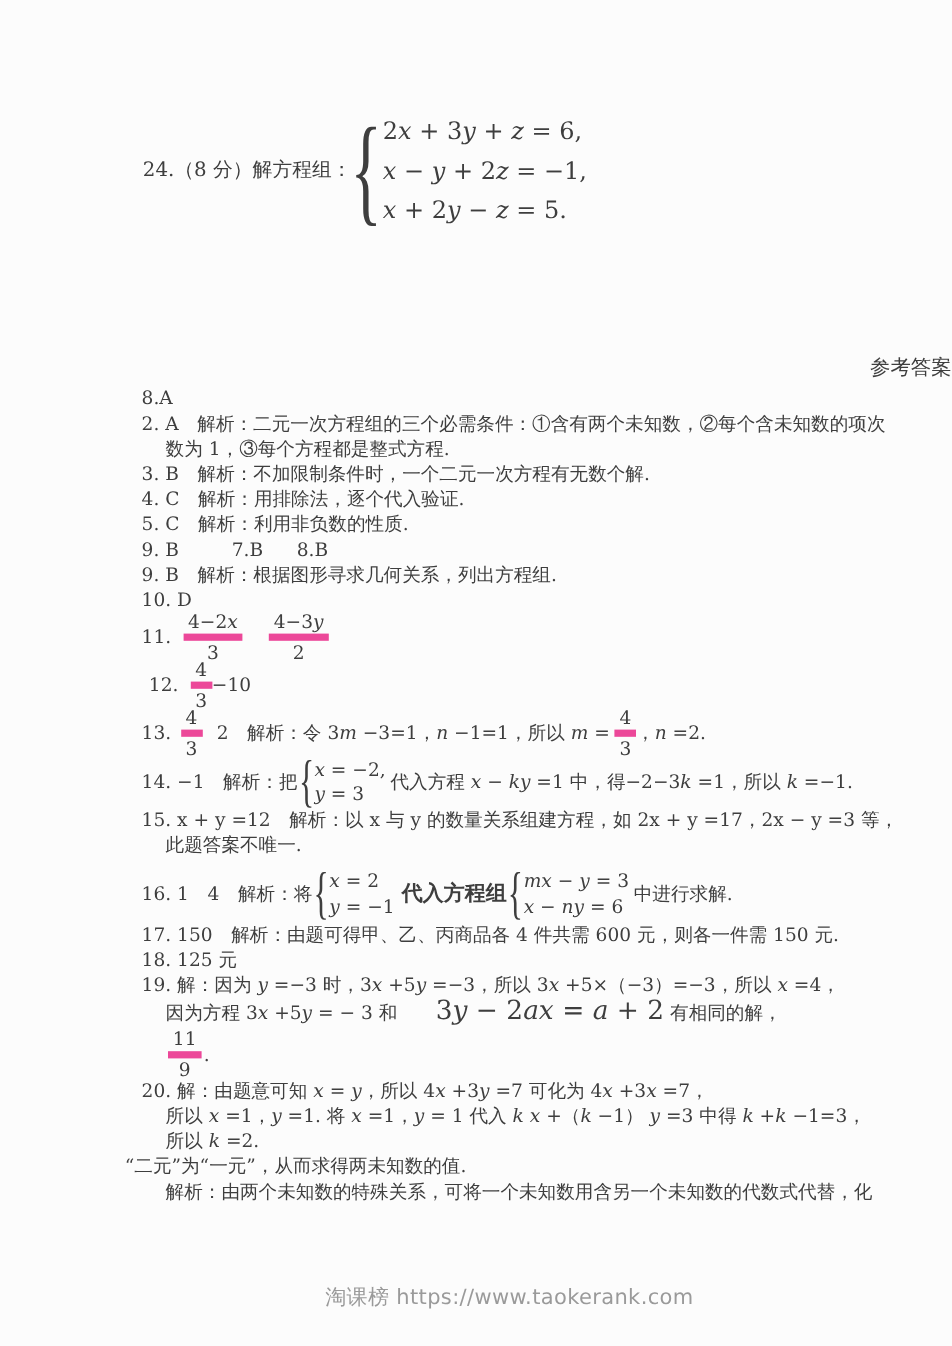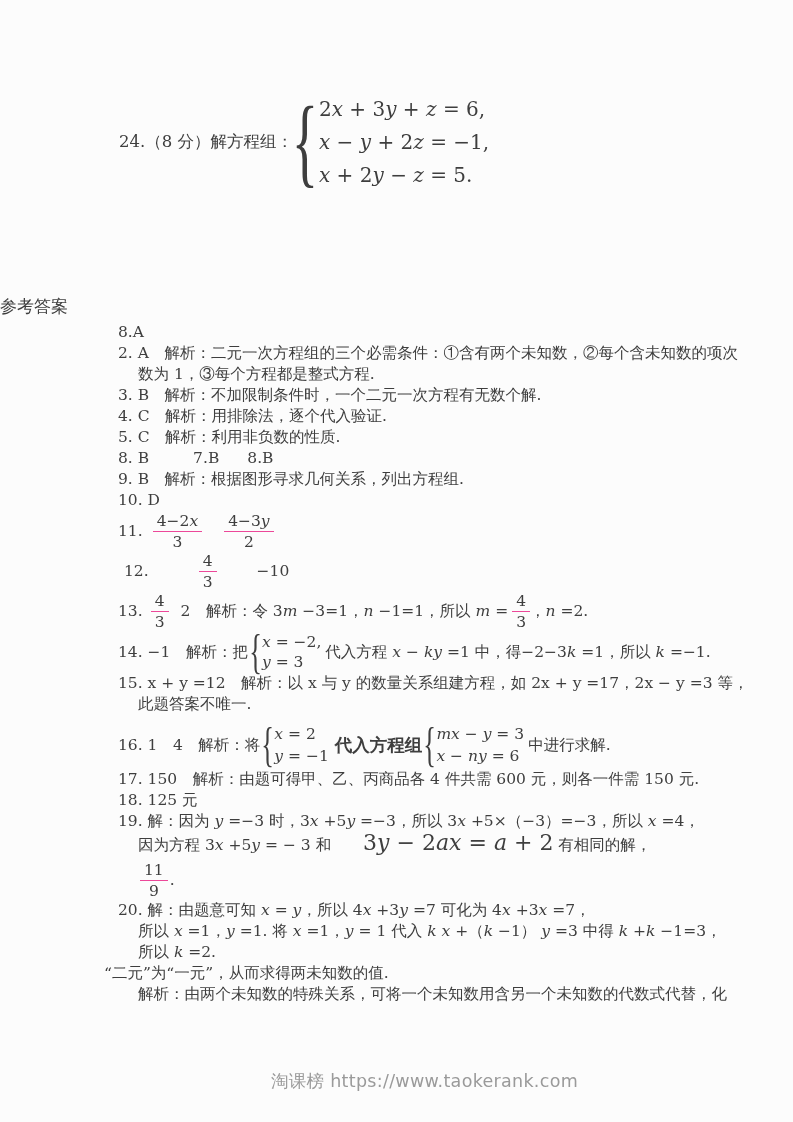--- a/index.html
+++ b/index.html
@@ -24,35 +24,35 @@
   }
   .sys3 .brace{font-size:100px;margin:0 -10px 0 -12px;}
   .sys2 .brace{font-size:48px;margin:0 -5px 0 -6px;}
   .eqs{display:flex;flex-direction:column;}
   .q24eq{font-size:20px;line-height:33px;white-space:nowrap;}
   .sys2 .seq{font-size:15.5px;line-height:20px;white-space:nowrap;}
   .sysbig .seq{line-height:22px;}
 
   
   .anstitle{position:absolute;top:295px;left:0;width:100%;margin:0;
-    text-align:left;font-size:17px;font-weight:400;}
+    text-align:right;font-size:17px;font-weight:400;}
   .answers{position:absolute;left:118px;top:322px;width:600px;
     font-size:15.5px;line-height:21px;}
   .ln{margin:0;white-space:nowrap;}
   .frow{display:flex;align-items:center;white-space:nowrap;}
   .h40{height:40px;}
   .h42{height:42px;}
   .h48{height:48px;margin-top:6px;}
   .mt4{margin-top:4px;}
   .indent{margin-left:20px;}
   .outdent{margin-left:-14px;}
-  .ind6{margin-left:6px;gap:40px;}
+  .ind6{margin-left:6px;}
 
   .frac{display:inline-flex;flex-direction:column;align-items:center;line-height:18px;}
-  .frac .fn{padding:0 4px 1px 4px;border-bottom:1px solid #ec4899;}
+  .frac .fn{padding:0 4px 1px 4px;border-bottom:6px solid #ec4899;}
   .frac .fd{padding-top:1px;}
 
   .m i{font-family:"DejaVu Serif",serif;font-style:italic;}
   .bigm{font-size:22px;margin-left:27px;}
   .bold-cn{font-family:"DejaVu Sans","Liberation Sans",sans-serif;
     font-weight:700;font-size:17.5px;}
 
   .tab1{display:inline-block;width:44px;}
   .tab2{display:inline-block;width:28px;}
   .ml2{margin-left:2px;}
@@ -93,21 +93,21 @@
 
     <p class="ln">8.A</p>
 
     <p class="ln">2. A　解析：二元一次方程组的三个必需条件：①含有两个未知数，②每个含未知数的项次</p>
     <p class="ln indent">数为 1，③每个方程都是整式方程.</p>
 
     <p class="ln">3. B　解析：不加限制条件时，一个二元一次方程有无数个解.</p>
     <p class="ln">4. C　解析：用排除法，逐个代入验证.</p>
     <p class="ln">5. C　解析：利用非负数的性质.</p>
 
-    <p class="ln"><span>8. B</span><span class="tab1"></span><span>7.B</span><span class="tab2"></span><span>8.B</span></p>
+    <p class="ln"><span>9. B</span><span class="tab1"></span><span>7.B</span><span class="tab2"></span><span>8.B</span></p>
 
     <p class="ln">9. B　解析：根据图形寻求几何关系，列出方程组.</p>
     <p class="ln">10. D</p>
 
     <div class="frow h40">
       <span>11.</span>
       <span class="frac ml10">
         <span class="fn m">4−2<i>x</i></span>
         <span class="fd">3</span>
       </span>

